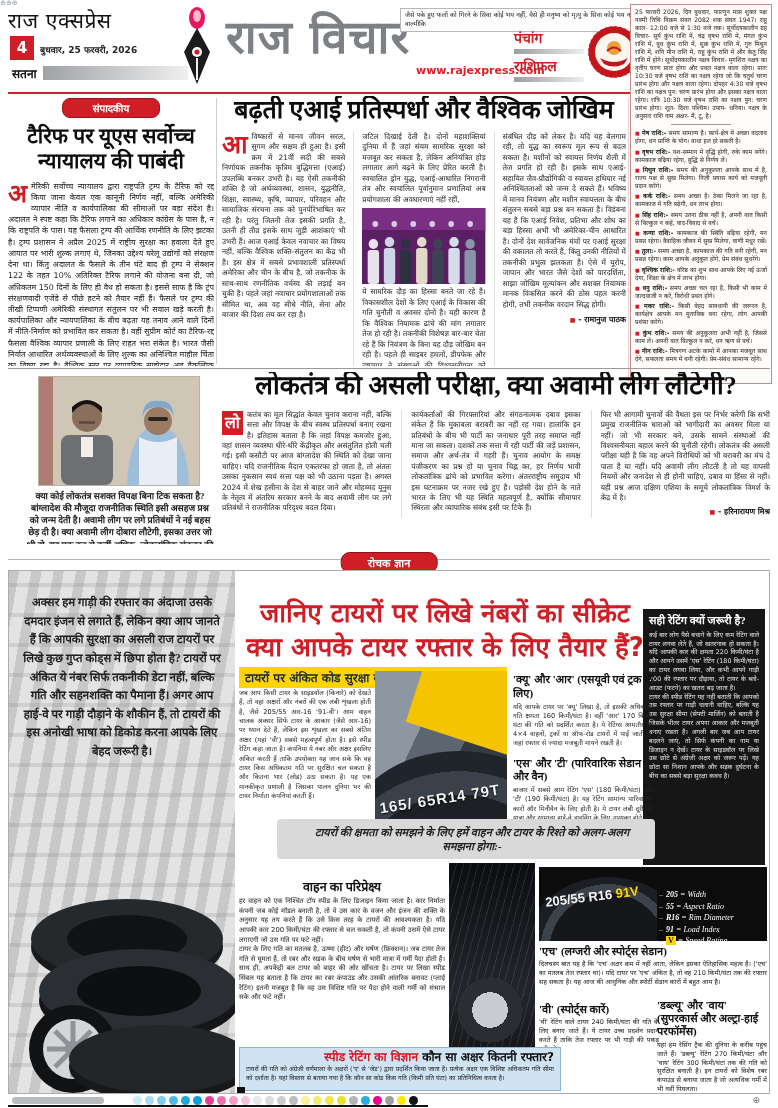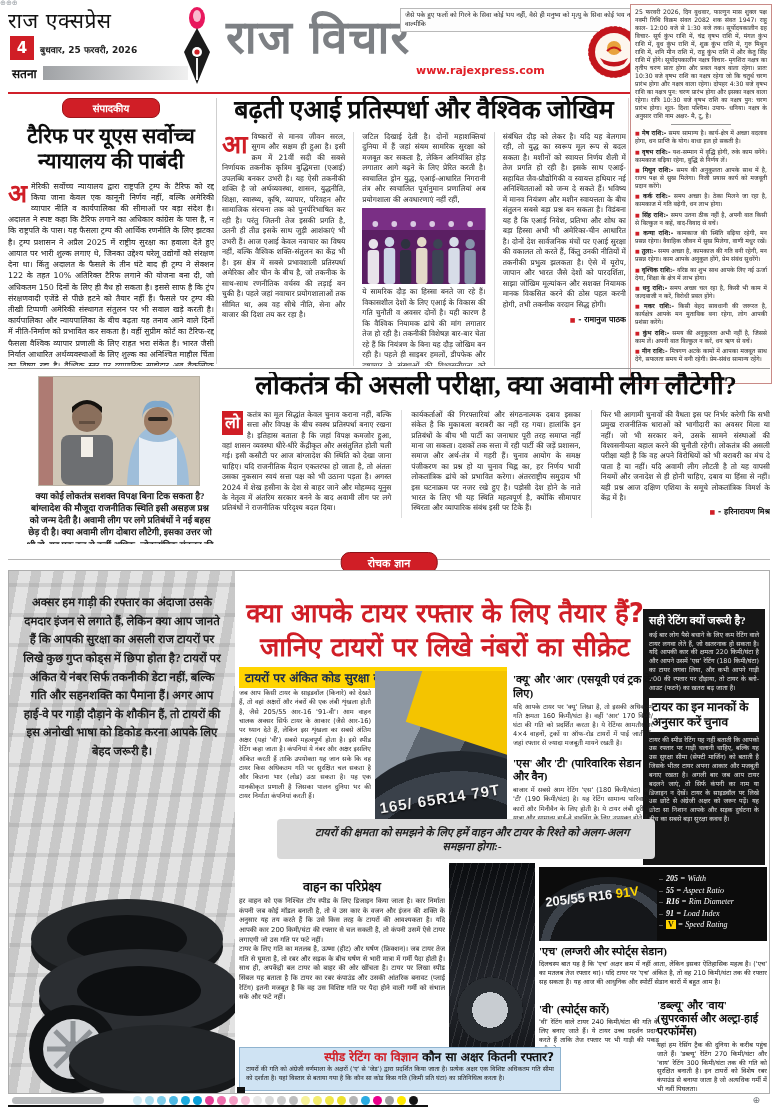--- a/index.html
+++ b/index.html
@@ -108,21 +108,21 @@
   .persp .ptxt{font-size:6.8px;line-height:1.42;color:#222;}
   .rain-photo{position:absolute;left:440px;top:292px;width:86px;height:186px;background:
       repeating-linear-gradient(105deg,rgba(255,255,255,.10) 0 1px,rgba(255,255,255,0) 1px 7px),
       linear-gradient(#0b0d10,#23262c 70%,#15171b);}
   .rain-photo .wheel{position:absolute;left:8px;bottom:6px;width:66px;height:66px;border-radius:50%;background:radial-gradient(circle,#c8ccd1 0 38%,#2a2e33 38% 70%,#101215 70%);}
   .diagram{position:absolute;left:530px;top:296px;width:228px;height:74px;background:#0c0c0c;display:flex;}
   .diag-tire{position:relative;width:118px;overflow:hidden;}
   .diag-tire .arc{position:absolute;left:-16px;top:10px;width:170px;height:150px;border-radius:50%;background:radial-gradient(circle,#15171a 0 52%,#3c424a 52% 60%,#1b1e22 60%);}
   .diag-label{position:absolute;left:6px;top:22px;transform:rotate(-7deg);font-weight:bold;font-size:13px;color:#f5f5f5;font-family:"Liberation Sans",sans-serif;}
   .diag-label .spd{color:#ffd400;}
-  .legend{flex:1;padding:6px 4px 4px 2px;}
+  .legend{flex:1;padding:22px 4px 4px 2px;}
   .legend-row{font-size:8px;line-height:1.45;color:#fff;font-style:italic;font-family:"Liberation Serif",serif;white-space:nowrap;}
   .legend-row::before{content:"–";color:#bbb;margin-right:3px;}
   .lg-code{font-weight:bold;}
   .lg-code.vbox{background:#ffd400;color:#111;padding:0 2px;font-style:normal;}
   .hsec{position:absolute;left:530px;top:374px;width:228px;height:58px;overflow:hidden;}
   .hsec h4,.vsec h4,.wsec h4{margin:0 0 2px 0;font-family:"Liberation Serif",serif;font-size:11px;color:#111;line-height:1.2;}
   .hsec .htxt,.vsec .htxt,.wsec .htxt{font-size:6.5px;line-height:1.38;color:#222;}
   .vsec{position:absolute;left:530px;top:432px;width:120px;height:60px;overflow:hidden;}
   .wsec{position:absolute;left:648px;top:428px;width:110px;height:92px;overflow:hidden;}
   .science{position:absolute;left:230px;top:476px;width:322px;height:44px;background:#cfe3f3;border:1px solid #8fb3cf;box-sizing:border-box;padding:2px 6px;overflow:hidden;}
@@ -160,20 +160,26 @@
         <circle cx="21" cy="46" r="2.6" fill="#d01e26"></circle>
         <rect x="20" y="52" width="2" height="22" fill="#efefef"></rect>
       </svg>
     </div>
 
     <div class="masthead">राज विचार</div>
 
     <div class="quote-box">जैसे पके हुए फलों को गिरने के सिवा कोई भय नहीं, वैसे ही मनुष्य को मृत्यु के सिवा कोई भय नहीं। - वाल्मीकि</div>
     <a class="website">www.rajexpress.com</a>
 
+    <div class="pr-labels">
+      <div class="lbl">पंचांग</div>
+      <div class="bar"></div>
+      <div class="lbl">राशिफल</div>
+      <div class="bar"></div>
+    </div>
 
     <div class="round-logo">
       <svg width="56" height="56" viewBox="0 0 56 56">
         <circle cx="28" cy="28" r="26" fill="#c3151c"></circle>
         <circle cx="28" cy="28" r="26" fill="none" stroke="#fff" stroke-width="1" stroke-dasharray="2 3"></circle>
         <circle cx="28" cy="28" r="19" fill="#fdf6ee"></circle>
         <path d="M14 34 Q28 42 42 34 L38 40 Q28 45 18 40 Z" fill="#c3151c"></path>
         <circle cx="28" cy="24" r="7" fill="#e8a23d"></circle>
         <path d="M21 27 Q28 20 35 27" fill="none" stroke="#c3151c" stroke-width="2"></path>
       </svg>
@@ -329,28 +335,27 @@
             <line x1="46" y1="150" x2="82" y2="186"></line>
             <line x1="82" y1="150" x2="46" y2="186"></line>
           </g>
         </g>
         <ellipse cx="150" cy="186" rx="90" ry="34" fill="#17191b"></ellipse>
         <ellipse cx="150" cy="178" rx="90" ry="34" fill="#232629"></ellipse>
       </svg>
     </div>
 
     <div class="feat-head">
+      <div>जानिए टायरों पर लिखे नंबरों का सीक्रेट</div>
       <div>क्या आपके टायर रफ्तार के लिए तैयार हैं?</div>
-      <div>जानिए टायरों पर लिखे नंबरों का सीक्रेट</div>
     </div>
 
     <div class="dark-col">
       <h4>सही रेटिंग क्यों जरूरी है?</h4>
       <div class="dtxt just">कई बार लोग पैसे बचाने के लिए कम रेटिंग वाले टायर लगवा लेते हैं, जो खतरनाक हो सकता है। यदि आपकी कार की क्षमता 220 किमी/घंटा है और आपने उसमें 'एस' रेटिंग (180 किमी/घंटा) का टायर लगवा लिया, और कभी आपने गाड़ी 200 की रफ्तार पर दौड़ाया, तो टायर के ब्लो-आउट (फटने) का खतरा बढ़ जाता है।</div>
-      <div class="white-h">टायर का इन मानकों के अनुसार करें चुनाव</div>
       <div class="dtxt just">टायर की स्पीड रेटिंग यह नहीं बताती कि आपको उस रफ्तार पर गाड़ी चलानी चाहिए, बल्कि यह उस सुरक्षा सीमा (सेफ्टी मार्जिन) को बताती है जिसके भीतर टायर अपना आकार और मजबूती बनाए रखता है। अगली बार जब आप टायर बदलने जाएं, तो सिर्फ कंपनी का नाम या डिजाइन न देखें। टायर के साइडवॉल पर लिखे उस छोटे से अंग्रेजी अक्षर को जरूर पढ़ें। यह छोटा सा निशान आपके और सड़क दुर्घटना के बीच का सबसे बड़ा सुरक्षा कवच है।</div>
     </div>
 
     <div class="yellow-head">टायरों पर अंकित कोड सुरक्षा की पहचान</div>
     <div class="code-body just">जब आप किसी टायर के साइडवॉल (किनारे) को देखते हैं, तो वहां अक्षरों और नंबरों की एक लंबी शृंखला होती है, जैसे 205/55 आर-16 '91-वी'। आम वाहन चालक अक्सर सिर्फ टायर के आकार (जैसे आर-16) पर ध्यान देते हैं, लेकिन इस शृंखला का सबसे अंतिम अक्षर (यहां 'वी') सबसे महत्वपूर्ण होता है। इसे स्पीड रेटिंग कहा जाता है। कंपनियां ये नंबर और अक्षर इसलिए अंकित करती हैं ताकि उपयोक्ता यह जान सके कि वह टायर किस अधिकतम गति पर सुरक्षित चल सकता है और कितना भार (लोड) उठा सकता है। यह एक मानकीकृत प्रणाली है जिसका पालन दुनिया भर की टायर निर्माता कंपनियां करती हैं।</div>
 
     <div class="tire-photo">
       <div class="yellow-wedge"></div>
       <div class="barrel"></div>
       <div class="sidewall">165/ 65R14 79T</div>

